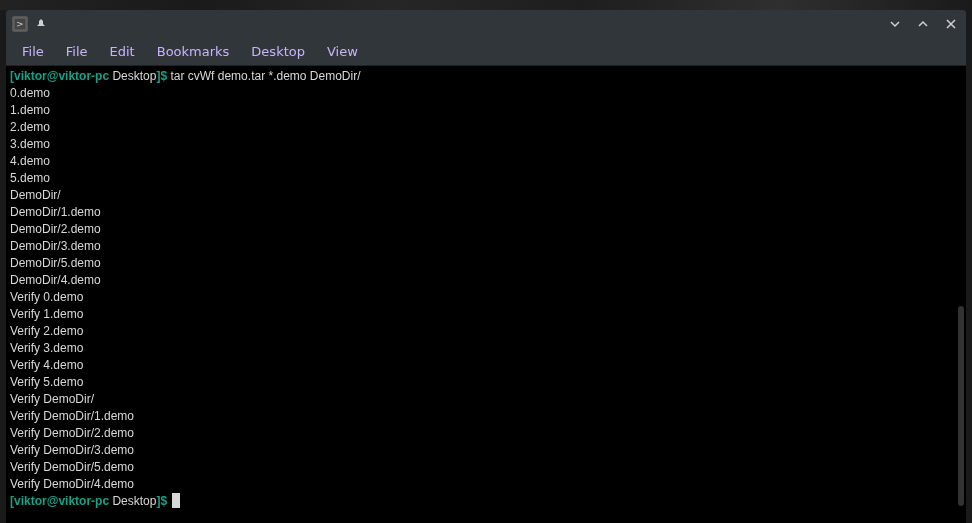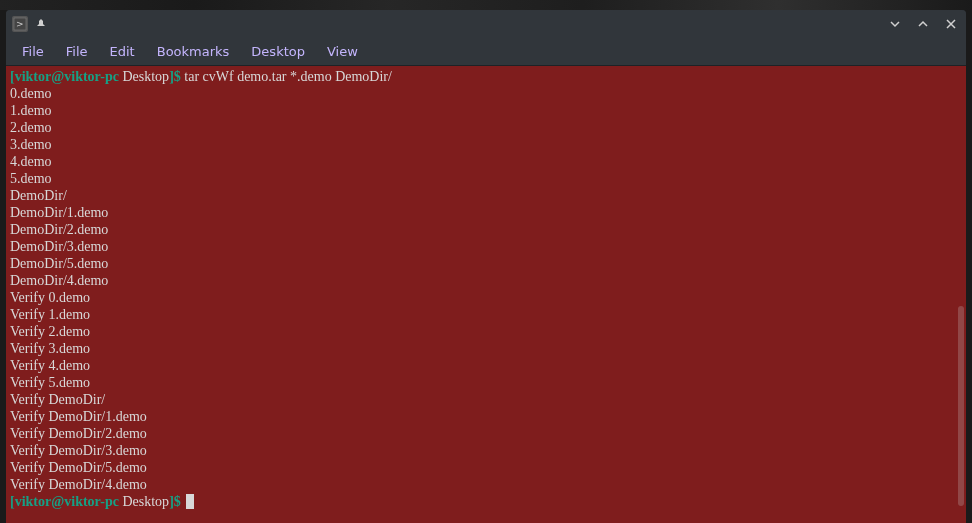--- a/index.html
+++ b/index.html
@@ -104,24 +104,24 @@
     }
     .menu-item {
       padding: 4px 10px;
       color: #c4b5fd;
       font-size: 13px;
       cursor: pointer;
       border-radius: 2px;
     }
     .terminal {
       flex: 1;
-      background: #7f1d1d;
+      background: #000000;
       padding: 2px 4px;
-      font-family: Liberation Serif, serif;
-      font-size: 14px;
+      font-family: Liberation Sans, sans-serif;
+      font-size: 12px;
       line-height: 17px;
       color: #d8d8d8;
       overflow-y: auto;
       position: relative;
     }
     .terminal-content {
       white-space: pre;
     }
     .prompt-bracket {
       color: #16a085;

